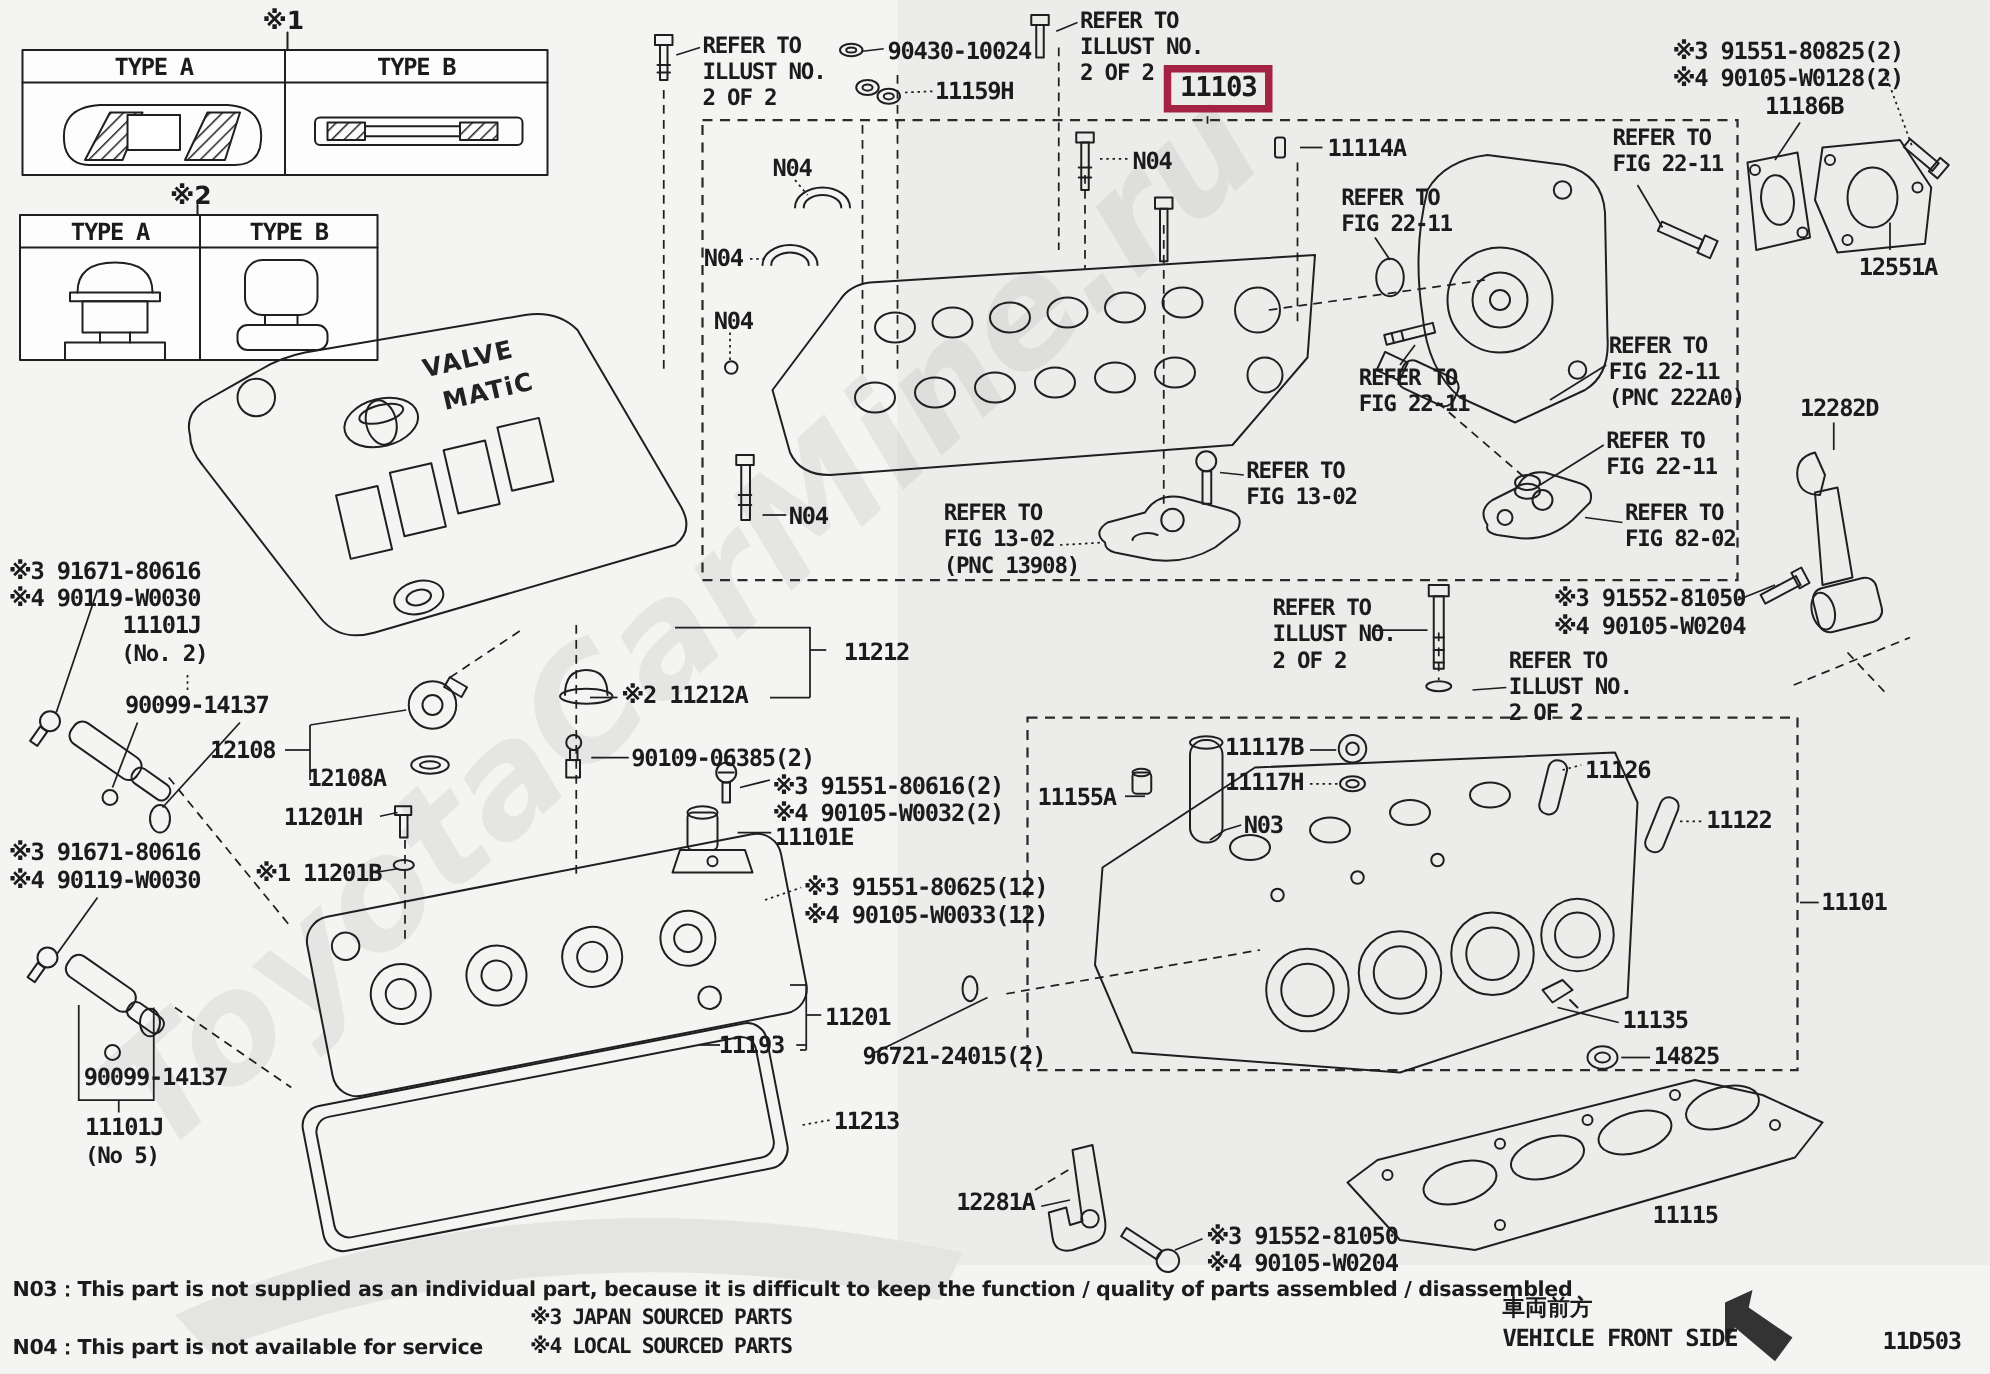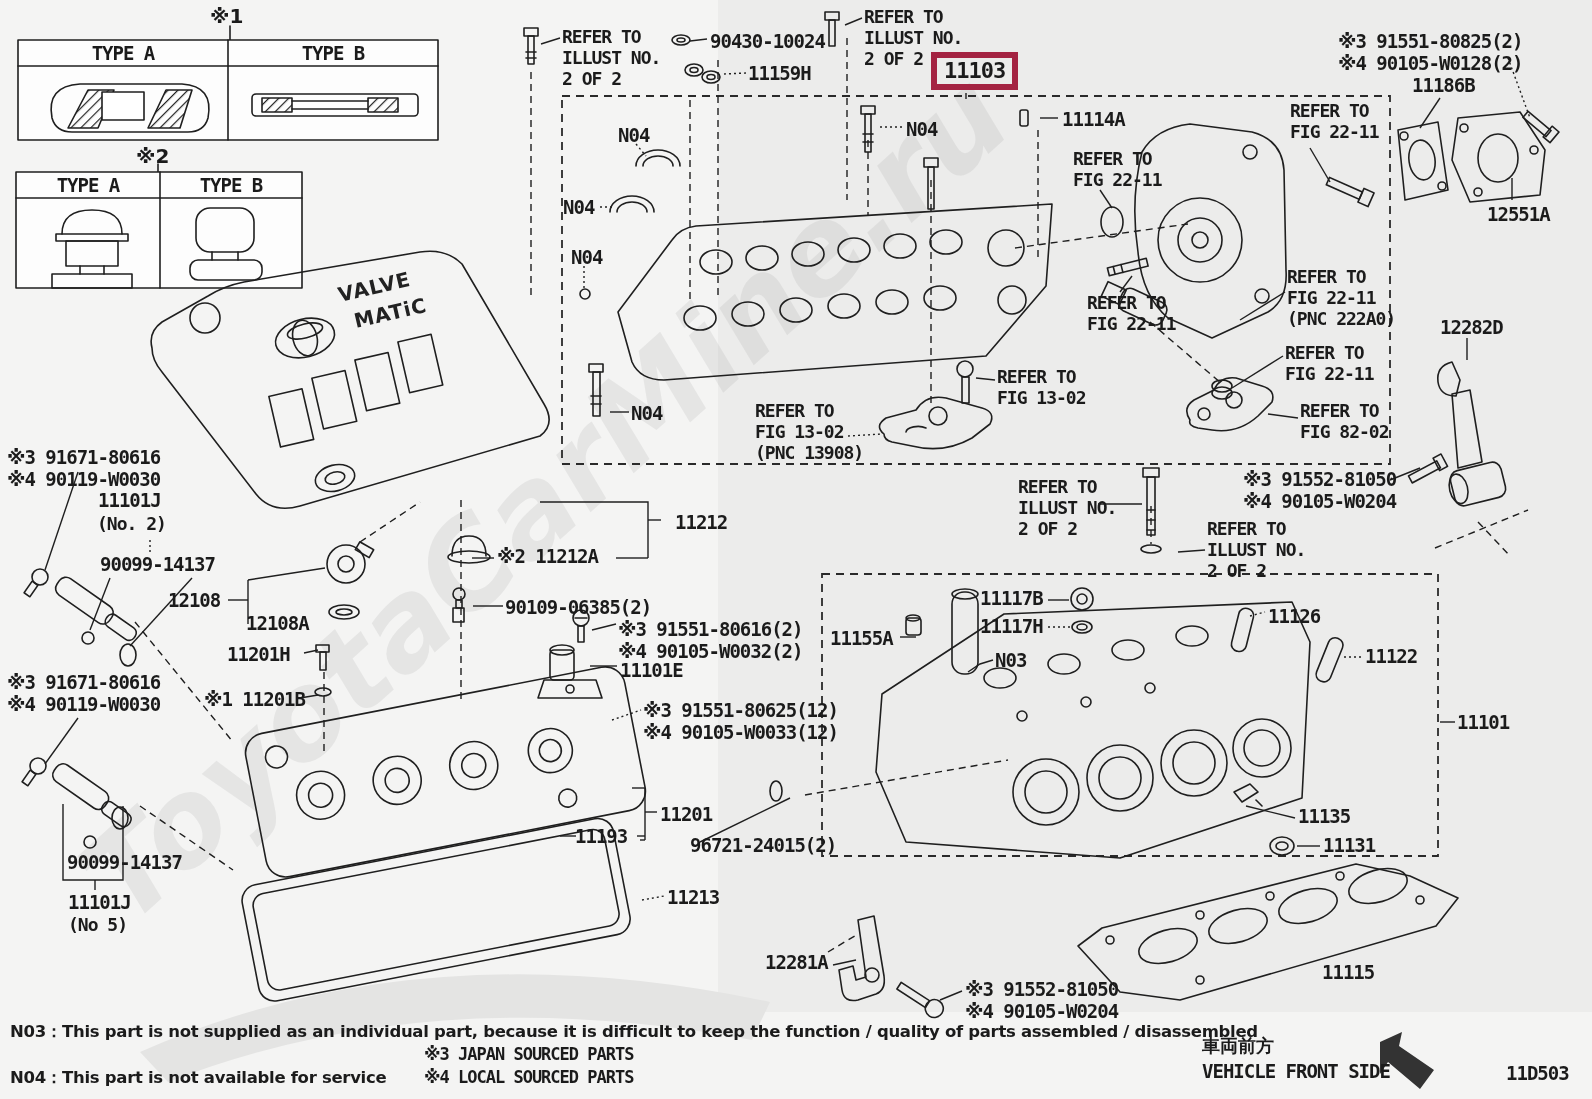--- a/index.html
+++ b/index.html
@@ -526,21 +526,21 @@
       <div class="lbl part" style="left: 68px; top: 891px;">11101J</div>
       <div class="lbl sub" style="left: 68px; top: 915px;">(No 5)</div>
       <div class="lbl part" style="left: 830px; top: 627px;">11155A</div>
       <div class="lbl part" style="left: 980px; top: 587px;">11117B</div>
       <div class="lbl part" style="left: 980px; top: 615px;">11117H</div>
       <div class="lbl part" style="left: 995px; top: 649px;">N03</div>
       <div class="lbl part" style="left: 1268px; top: 605px;">11126</div>
       <div class="lbl part" style="left: 1365px; top: 645px;">11122</div>
       <div class="lbl part" style="left: 1457px; top: 711px;">11101</div>
       <div class="lbl part" style="left: 1298px; top: 805px;">11135</div>
-      <div class="lbl part" style="left: 1323px; top: 834px;">11131</div>
+      <div class="lbl part" style="left: 1323px; top: 834px;">14825</div>
       <div class="lbl part" style="left: 765px; top: 951px;">12281A</div>
       <div class="lbl part" style="left: 965px; top: 978px;">※3 91552-81050</div>
       <div class="lbl part" style="left: 965px; top: 1000px;">※4 90105-W0204</div>
       <div class="lbl part" style="left: 1322px; top: 961px;">11115</div>
     </div>
 
   <div id="front-jp">車両前方</div>
   <div id="front-en">VEHICLE FRONT SIDE</div>
   <div id="diag-code">11D503</div>
     <div class="note" style="top: 1021px;">N03：This part is not supplied as an individual part, because it is difficult to keep the function / quality of parts  assembled / disassembled</div>

